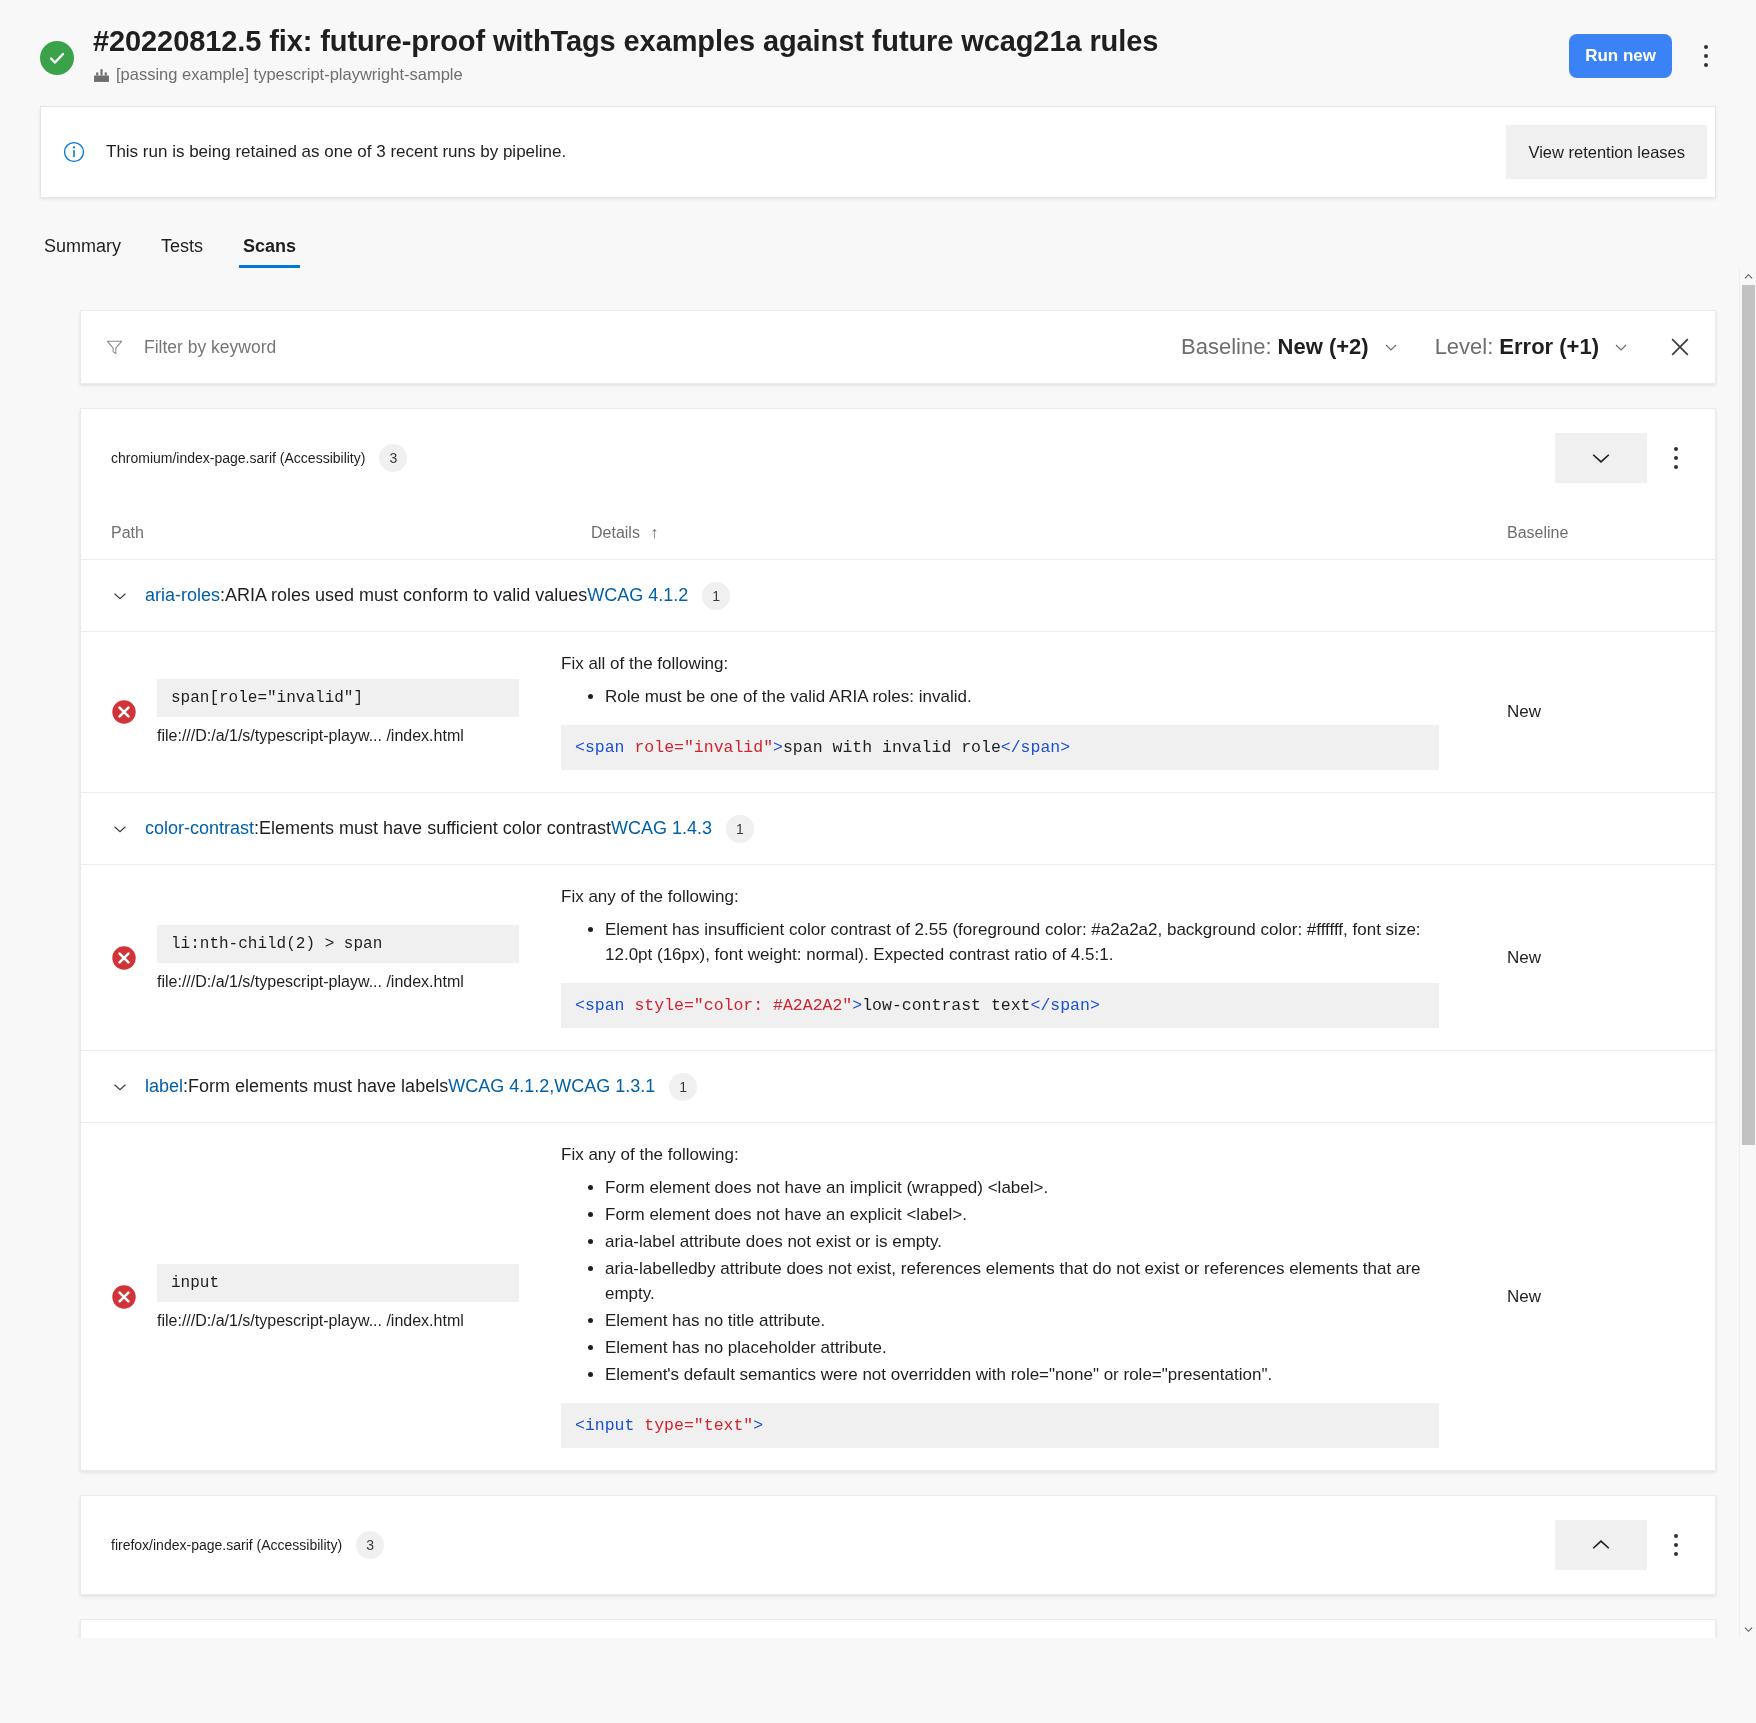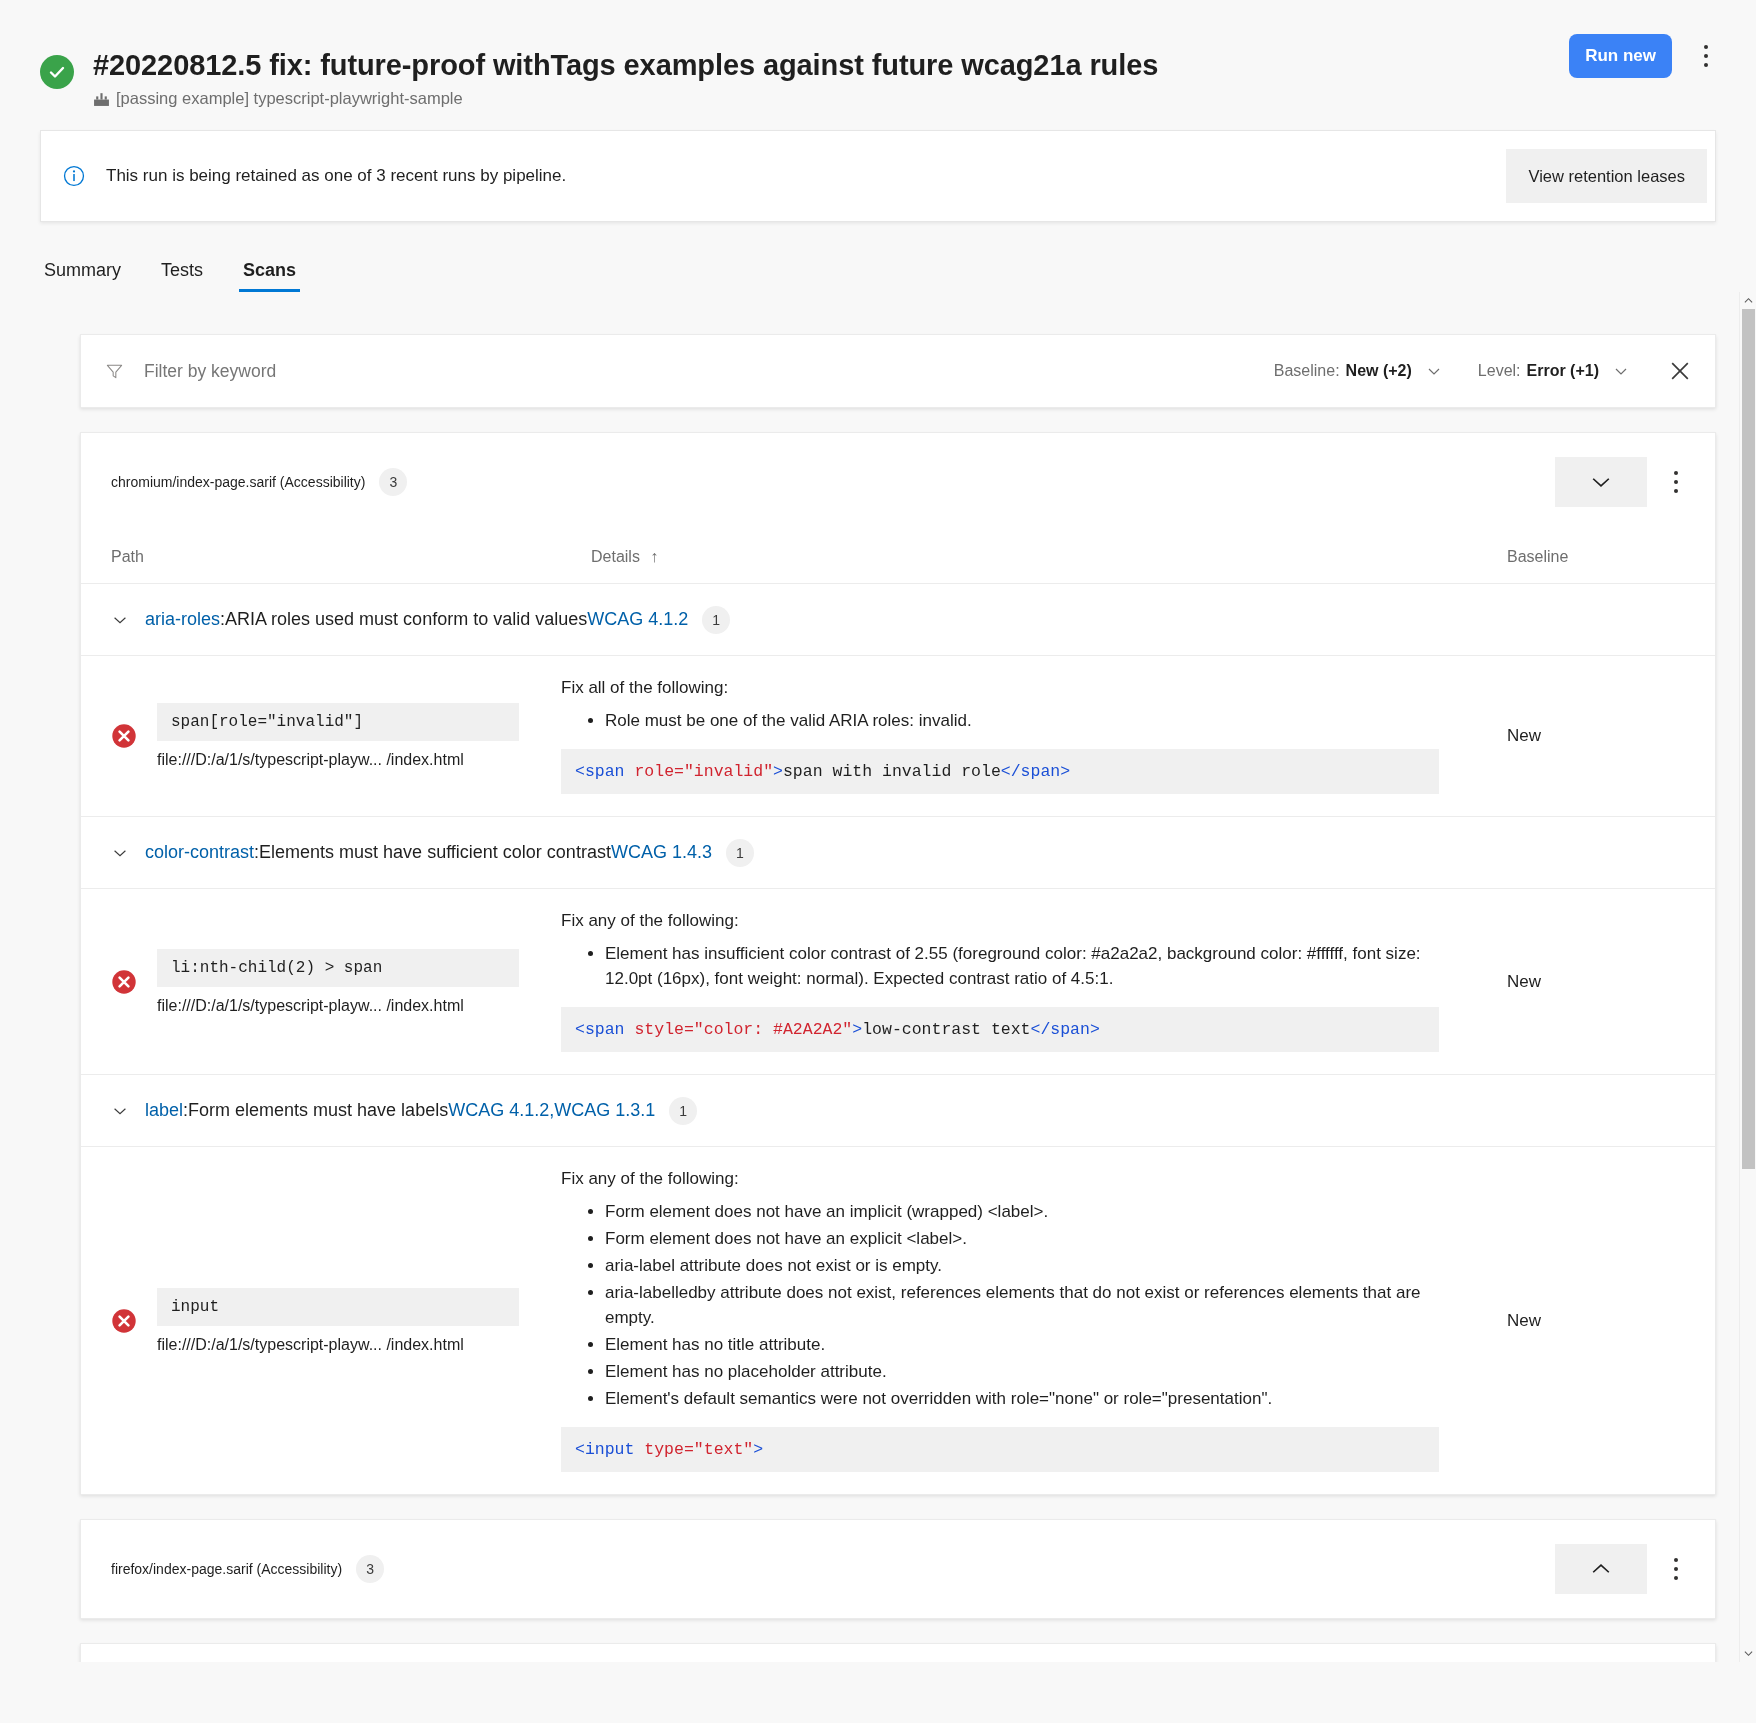--- a/index.html
+++ b/index.html
@@ -8,21 +8,21 @@
     width: 1756px; height: 1723px;
     background: #f8f8f8;
     font-family: "Liberation Sans", sans-serif;
     color: #1f1f1f;
     overflow: hidden;
     position: relative;
   }
 
   
   .page-header { padding: 22px 40px 0 40px; position: relative; }
-  .title-row { display: flex; align-items: flex-start; margin-top: 24px; }
+  .title-row { display: flex; align-items: center; }
   .status-circle {
     width: 34px; height: 34px; border-radius: 50%;
     background: #3aa34a; flex: 0 0 34px;
     display: flex; align-items: center; justify-content: center;
     margin-top: 9px;
   }
   .status-circle svg { display: block; }
   .title-text-wrap { margin-left: 19px; }
   .build-title {
     font-size: 29px; font-weight: 600; line-height: 38px;
@@ -99,21 +99,21 @@
   .filter-bar { display: flex; align-items: center; height: 72px; padding: 0 22px 0 24px; }
   .filter-left { display: flex; align-items: center; flex: 1; }
   .funnel-icon { width: 19px; height: 19px; margin-right: 18px; flex: 0 0 19px; }
   .filter-input {
     border: none; outline: none; background: transparent;
     font-family: "Liberation Sans", sans-serif;
     font-size: 17.5px; color: #1f1f1f; width: 520px;
   }
   .filter-input::placeholder { color: #767676; }
   .pill-select {
-    display: flex; align-items: center; font-size: 16px;
+    display: flex; align-items: center; font-size: 22px;
     color: #6e6e6e; margin-left: 36px; cursor: pointer; white-space: nowrap;
   }
   .pill-select b { color: #1f1f1f; font-weight: 700; margin-left: 6px; }
   .chev-sm { margin-left: 14px; width: 16px; height: 16px; display:block; }
   .close-x { margin-left: 38px; width: 26px; height: 26px; cursor: pointer; }
 
   
   .scan-head { display: flex; align-items: center; padding: 24px 22px 24px 30px; }
   .scan-title { font-size: 14px; color: #1f1f1f; }
   .count-badge {

